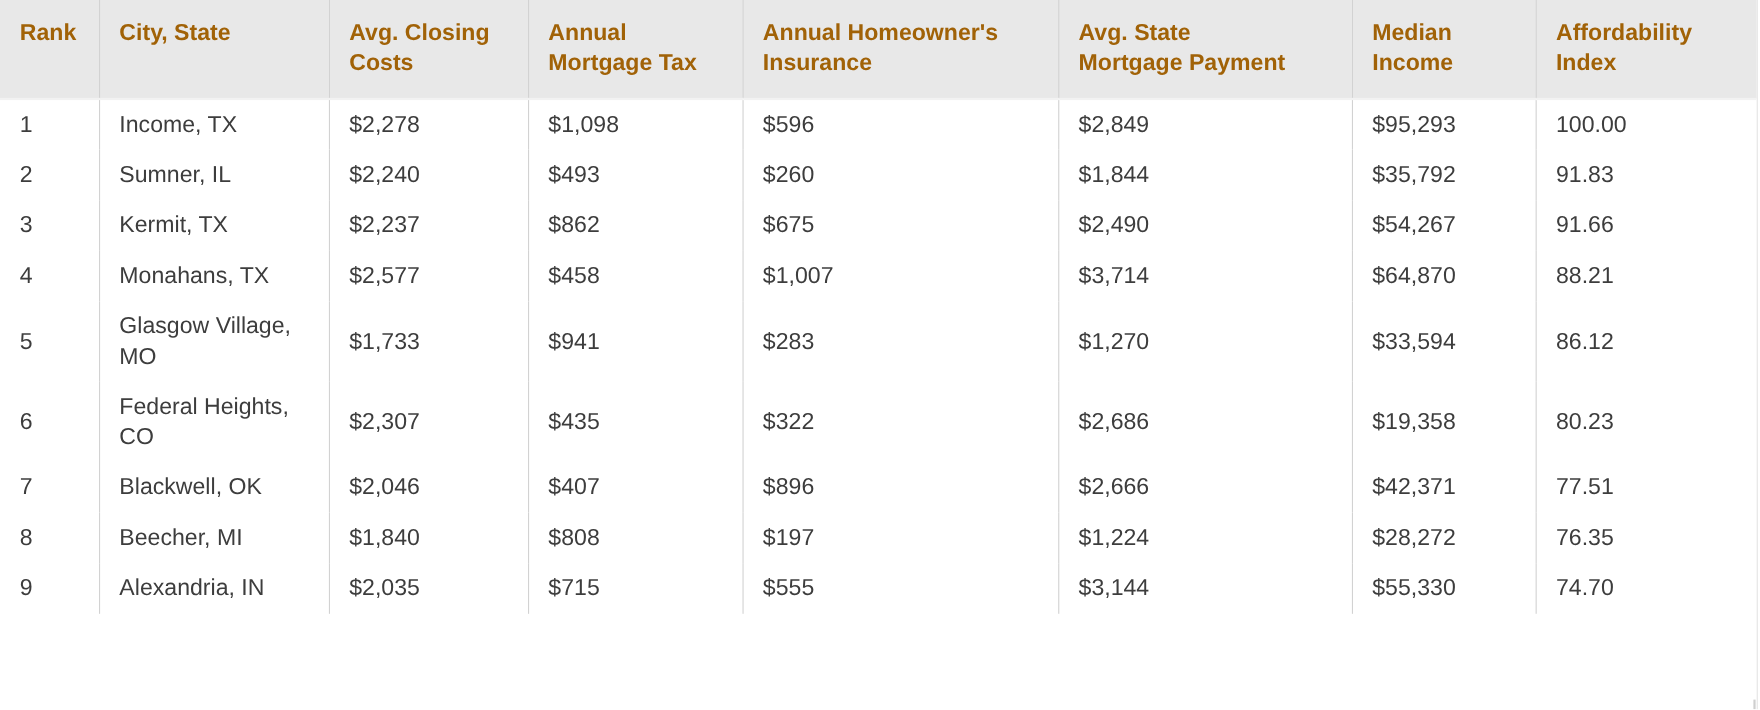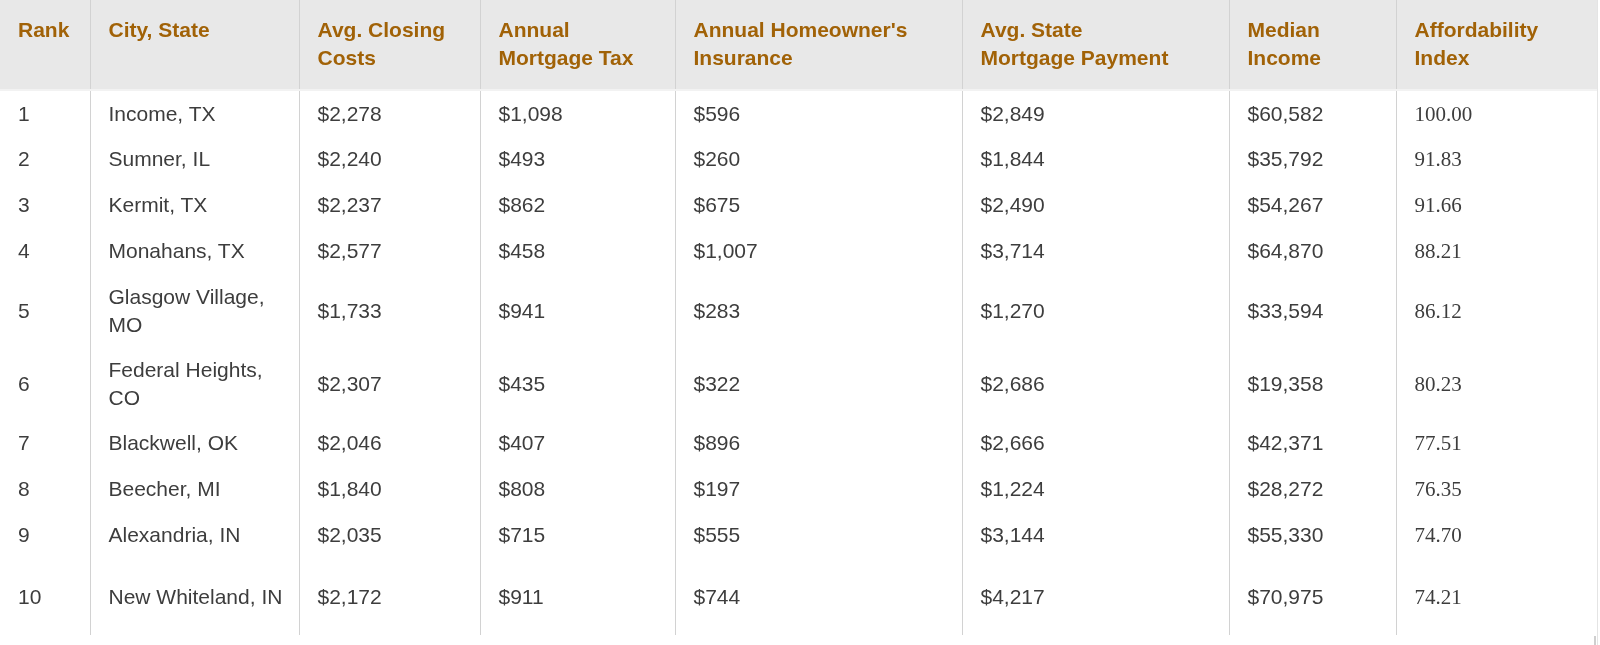--- a/index.html
+++ b/index.html
@@ -54,21 +54,21 @@
     th:last-child { border-right: none; margin-top: 40px; }
 
     td {
       font-size: 21px;
       line-height: 28px;
       color: #3d3d3d;
       padding: 0 10px 0 18px;
       vertical-align: middle;
       border-right: 1px solid #d2d2d2;
     }
-    td:last-child { border-right: none; font-family: Liberation Serif, serif; }
+    td:last-child { border-right: none; }
     tbody tr { height: 46px; }
     tbody tr.tall { height: 73px; }
     tbody tr.tall-10 { height: 77px; }
 
     .scroll-nub {
       position: absolute;
       right: 1px;
       bottom: 0;
       width: 2px;
       height: 9px;
@@ -103,21 +103,21 @@
       </tr>
     </thead>
     <tbody>
       <tr>
         <td>1</td>
         <td>Income, TX</td>
         <td>$2,278</td>
         <td>$1,098</td>
         <td>$596</td>
         <td>$2,849</td>
-        <td>$60,582</td>
+        <td>$95,293</td>
         <td>100.00</td>
       </tr>
       <tr>
         <td>2</td>
         <td>Sumner, IL</td>
         <td>$2,240</td>
         <td>$493</td>
         <td>$260</td>
         <td>$1,844</td>
         <td>$35,792</td>
@@ -186,26 +186,16 @@
       <tr>
         <td>9</td>
         <td>Alexandria, IN</td>
         <td>$2,035</td>
         <td>$715</td>
         <td>$555</td>
         <td>$3,144</td>
         <td>$55,330</td>
         <td>74.70</td>
       </tr>
-      <tr class="tall-10">
-        <td>10</td>
-        <td>New Whiteland, IN</td>
-        <td>$2,172</td>
-        <td>$911</td>
-        <td>$744</td>
-        <td>$4,217</td>
-        <td>$70,975</td>
-        <td>74.21</td>
-      </tr>
     </tbody>
   </table>
   <div class="scroll-nub"></div>
 </div>
 
 </body></html>

